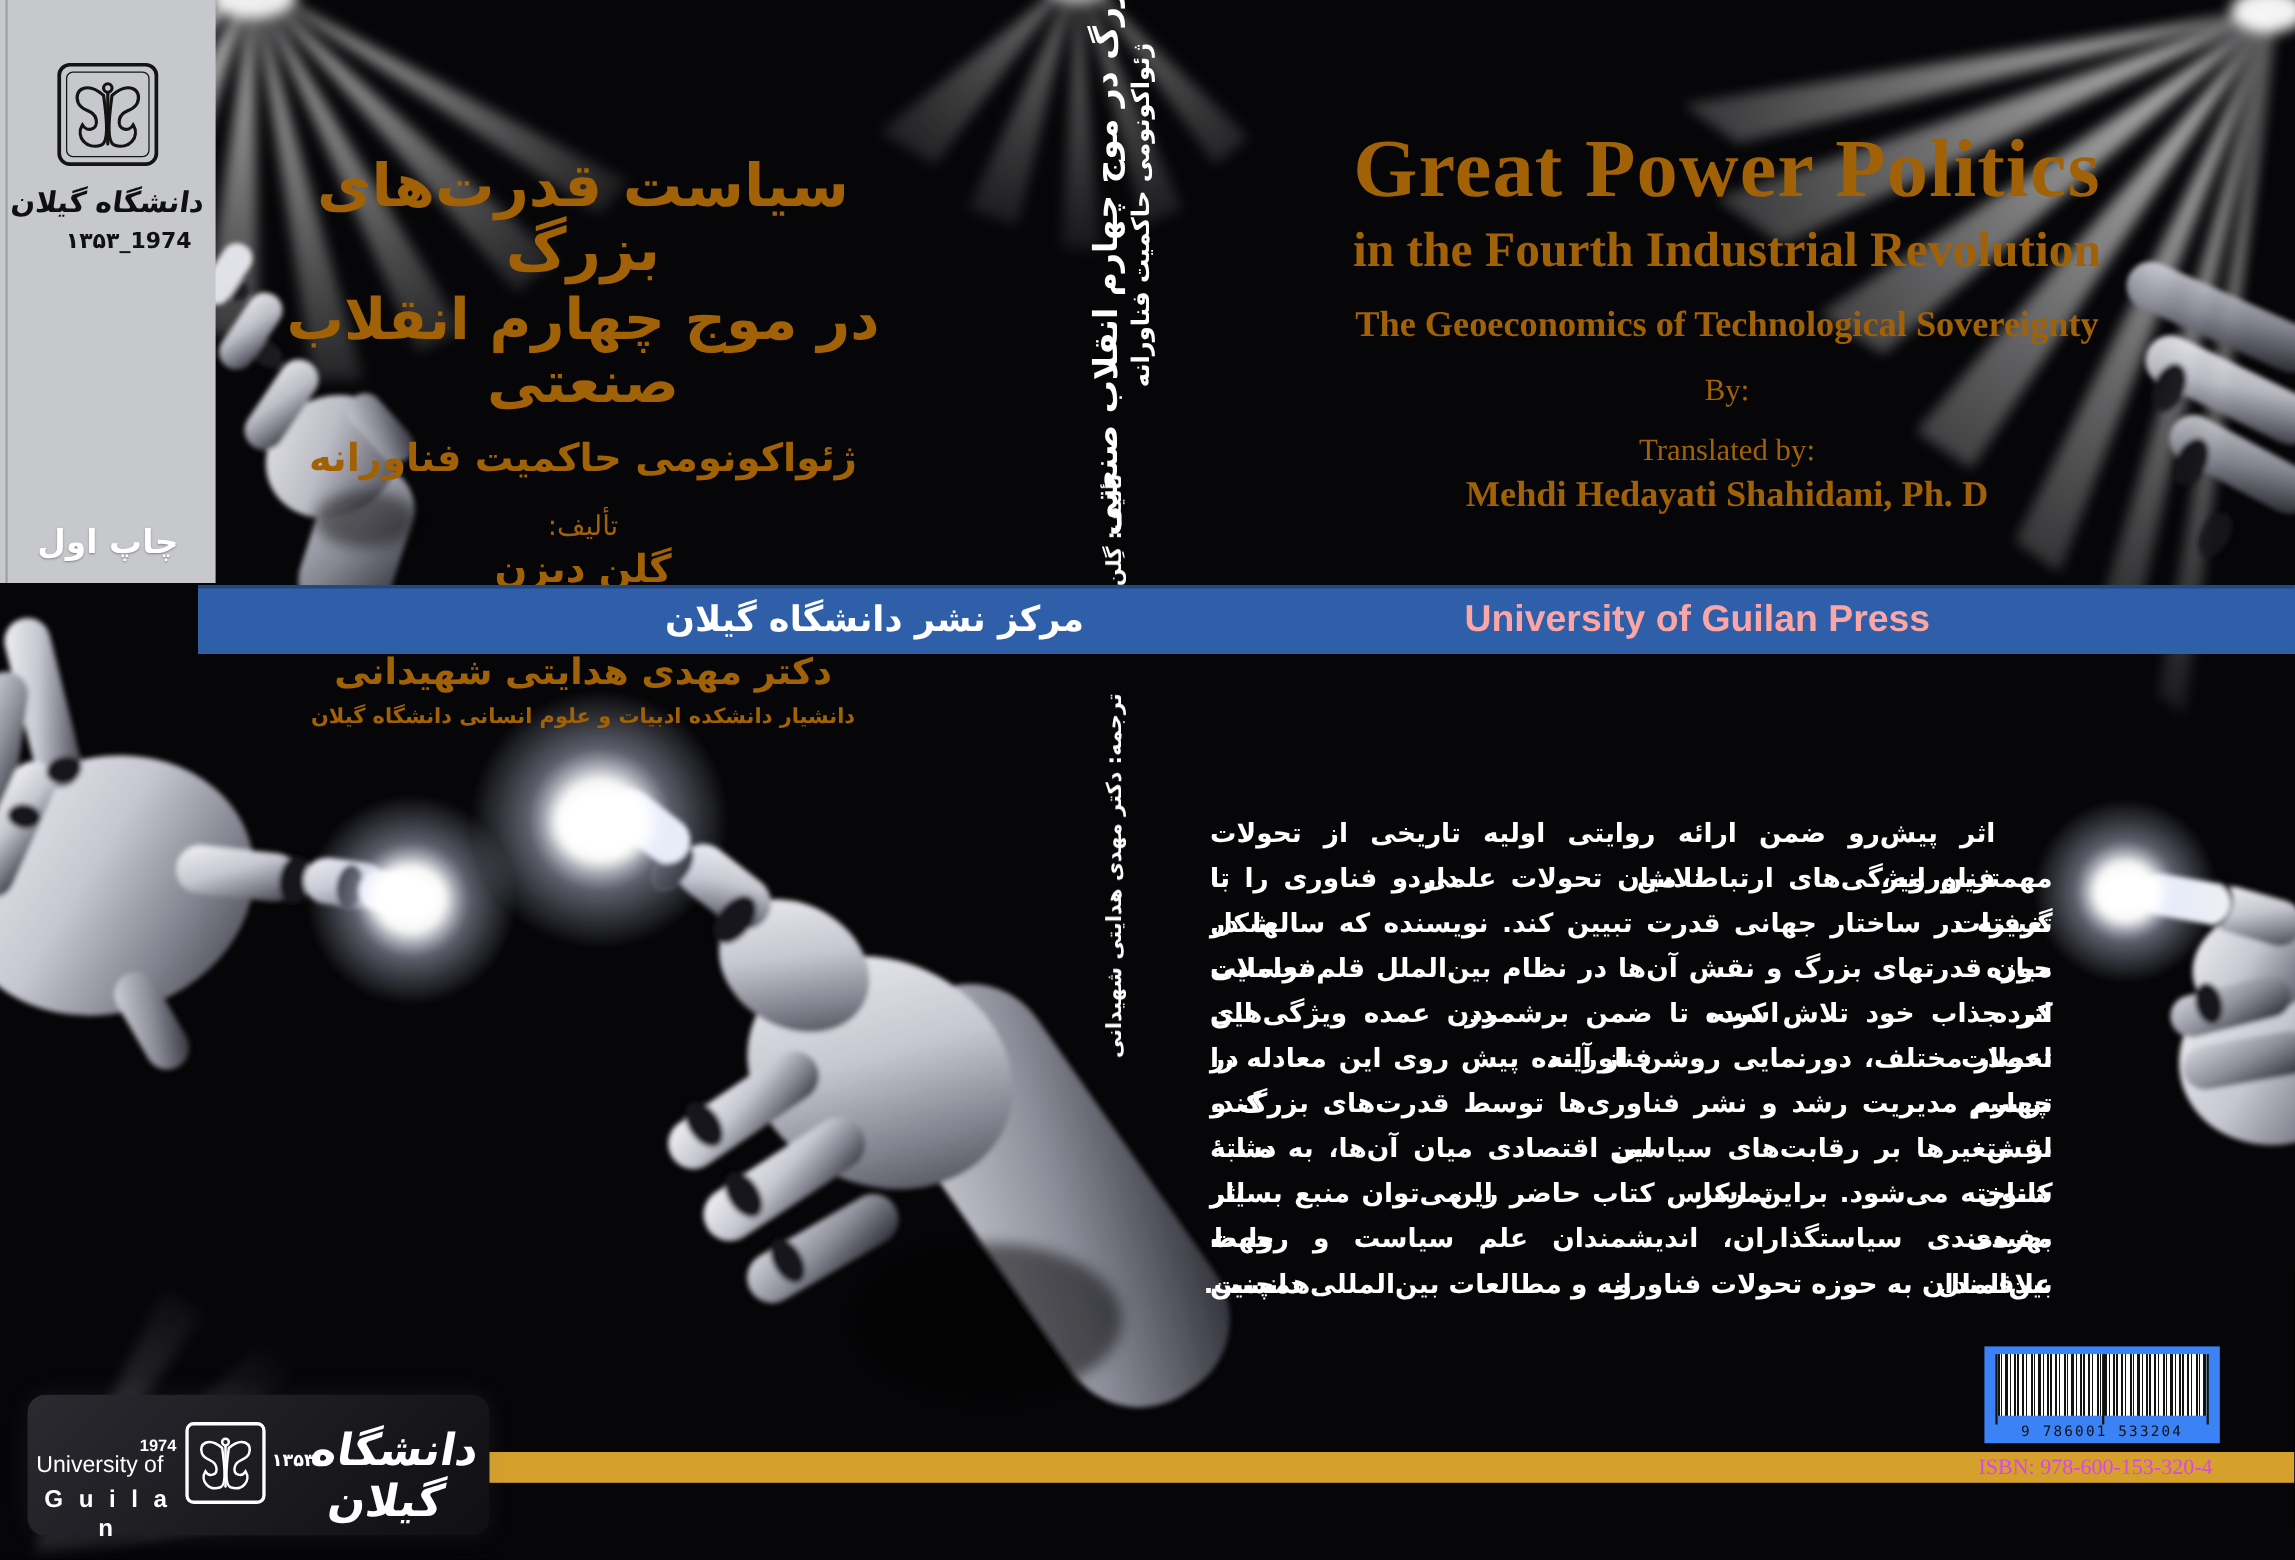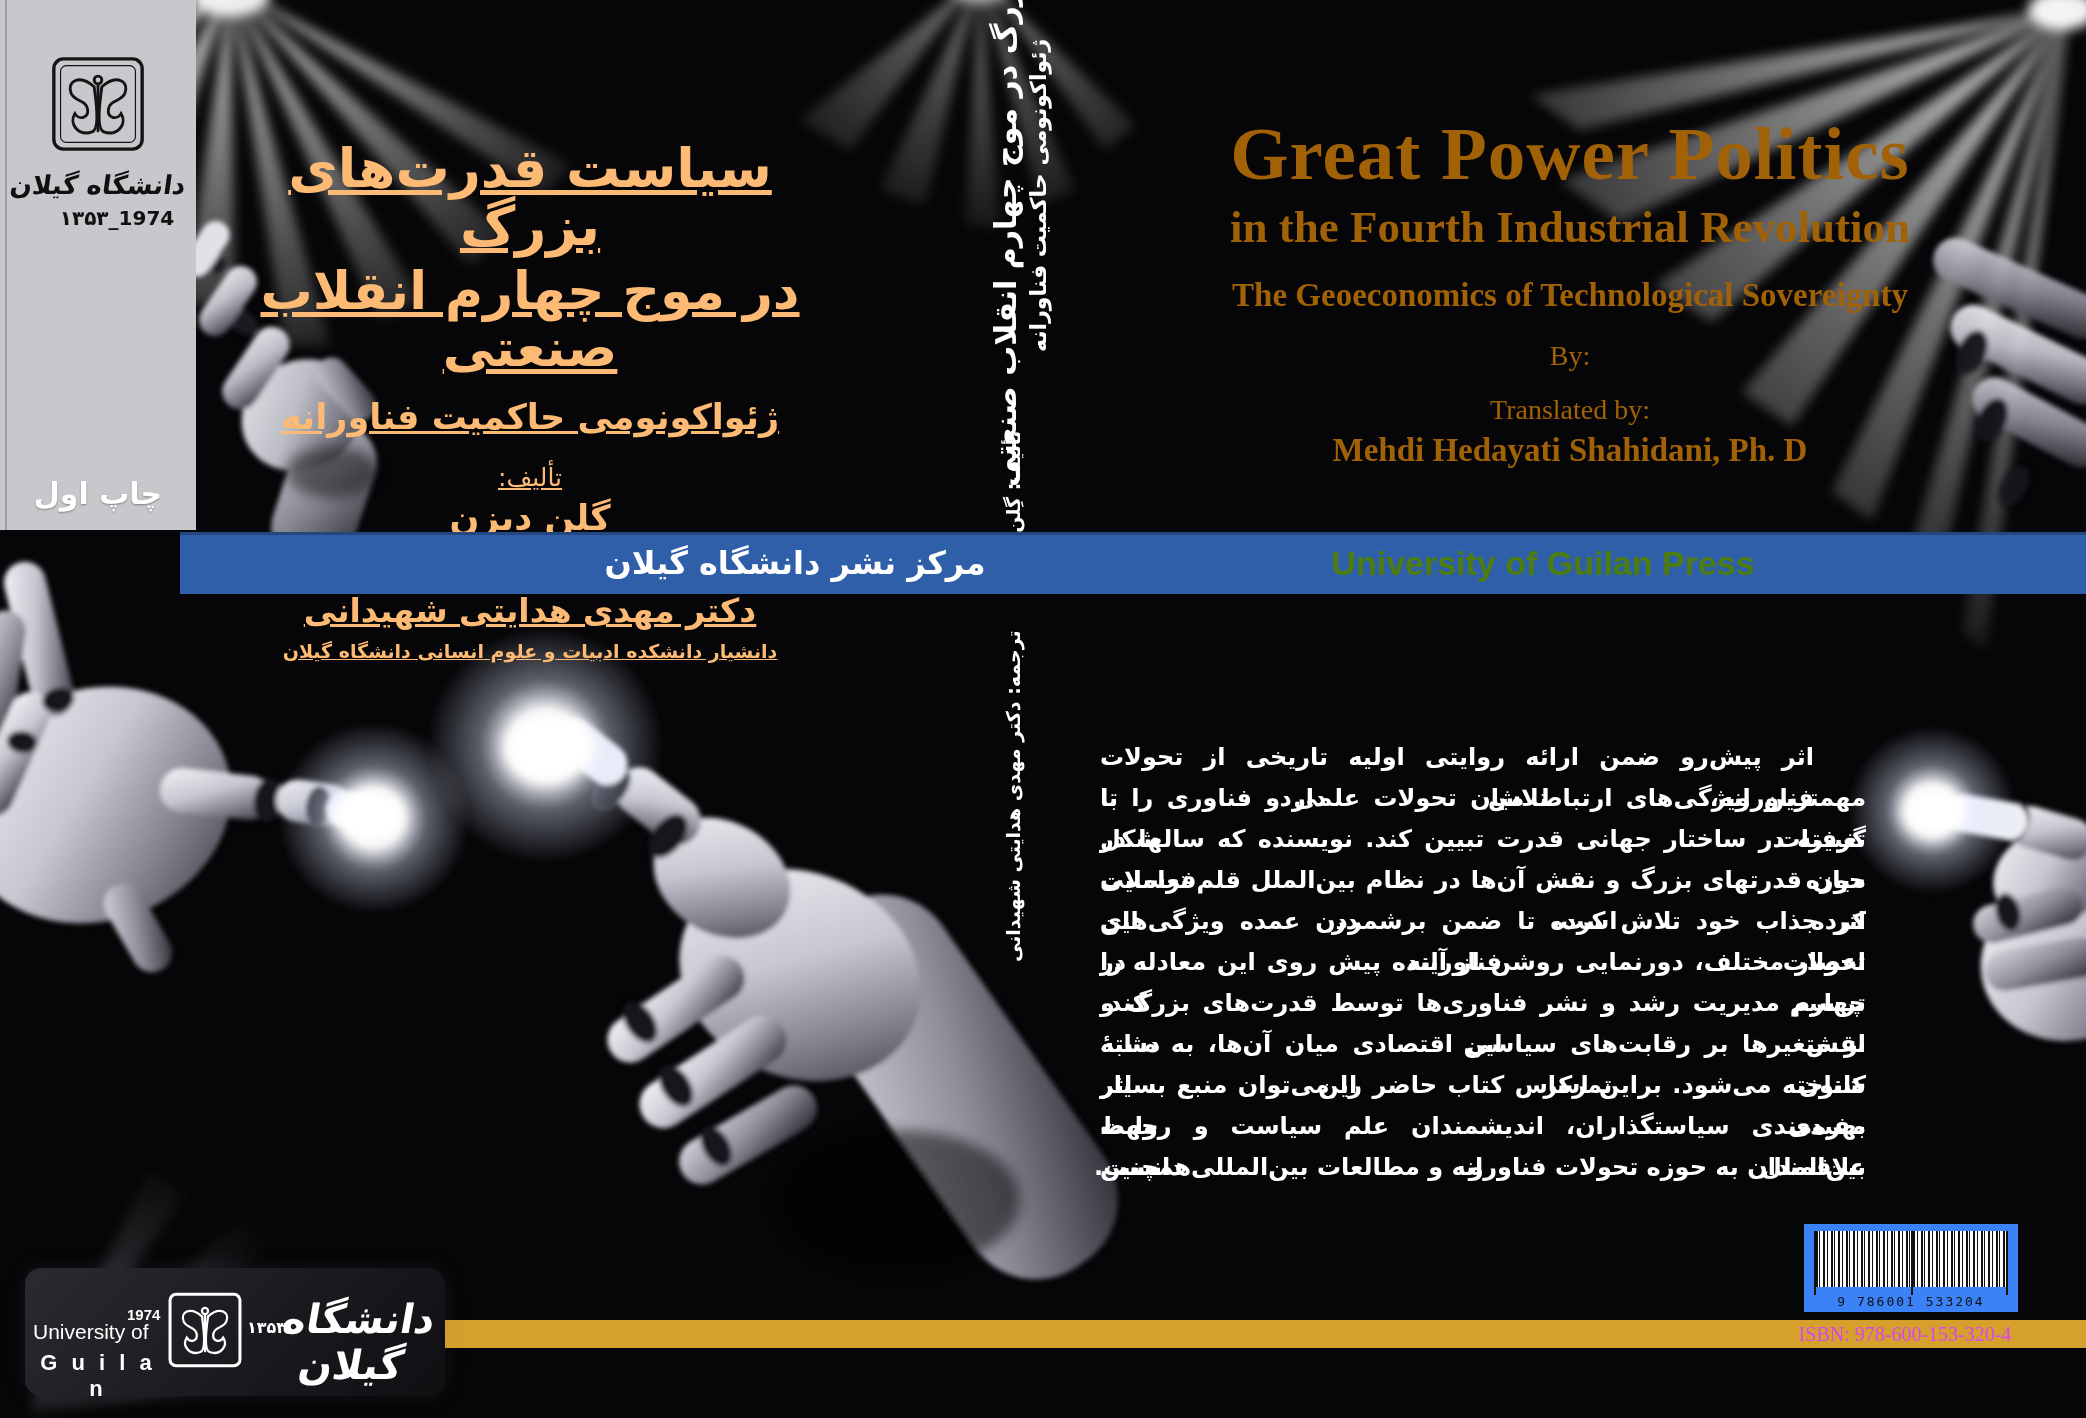--- a/index.html
+++ b/index.html
@@ -12,21 +12,21 @@
   .flap{left:0;top:0;width:196px;height:530px;background:#c7c8cb;z-index:4;}
   .flap-edge{left:5px;top:0;width:2px;height:530px;background:#8e8e93;opacity:.7;}
   .flap-logo-box{left:50px;top:54px;width:96px;height:100px;color:#141414;}
   .flap-callig{left:0;top:170px;width:196px;text-align:center;color:#101010;
       font-size:26px;font-weight:bold;transform:skewX(-8deg);direction:rtl;}
   .flap-years{left:0;top:206px;width:196px;text-align:center;color:#101010;
       font-size:20px;font-weight:bold;letter-spacing:1px;}
   .flap-edition{left:0;top:476px;width:196px;text-align:center;color:#fff;
       font-size:30px;font-weight:bold;direction:rtl;text-shadow:0 1px 2px rgba(0,0,0,.35);}
   
-  .bc-col{left:210px;top:140px;width:640px;text-align:center;color:#fdba74;direction:rtl;z-index:3;text-decoration:underline;}
+  .bc-col{left:210px;top:140px;width:640px;text-align:center;color:#a16207;direction:rtl;z-index:3;}
   .bc-title1{font-size:54px;font-weight:bold;line-height:1.08;}
   .bc-title2{font-size:52px;font-weight:bold;line-height:1.1;margin-top:6px;}
   .bc-sub{font-size:35px;font-weight:bold;margin-top:20px;}
   .bc-lab{font-size:25px;margin-top:26px;}
   .bc-author{font-size:35px;font-weight:bold;margin-top:6px;}
   .bc-lab2{font-size:25px;margin-top:18px;}
   .bc-transl{font-size:33px;font-weight:bold;margin-top:6px;}
   .bc-affil{font-size:19px;font-weight:bold;margin-top:10px;}
   
   .spine-rot{position:absolute;white-space:nowrap;direction:rtl;color:#fff;
@@ -43,21 +43,21 @@
   .fc-tag{font-size:33px;font-weight:bold;margin-top:24px;}
   .fc-by{font-size:28px;margin-top:26px;}
   .fc-author{font-size:33px;font-weight:bold;margin-top:4px;}
   .fc-trlab{font-size:28px;margin-top:22px;}
   .fc-transl{font-size:33px;font-weight:bold;margin-top:6px;}
   
   .band{left:180px;top:532px;width:1906px;height:62px;background:#2f5fa9;
       border-top:3px solid #24477f;box-sizing:border-box;z-index:4;}
   .band-fa{left:795px;top:563px;transform:translate(-50%,-50%);color:#fff;
       font-size:32px;font-weight:bold;direction:rtl;white-space:nowrap;z-index:5;}
-  .band-en{left:1543px;top:563px;transform:translate(-50%,-50%);color:#4d7c0f;
+  .band-en{left:1543px;top:563px;transform:translate(-50%,-50%);color:#fca5a5;
       font-family:"Liberation Sans",sans-serif;font-size:34px;font-weight:bold;
       white-space:nowrap;z-index:5;}
   
   .blurb{left:1100px;top:737px;width:766px;direction:rtl;color:#fff;z-index:3;}
   .blurb div{height:41px;line-height:41px;font-size:24px;font-weight:bold;
       text-align:right;white-space:nowrap;}
   .blurb div.just{white-space:normal;text-align:justify;text-align-last:justify;}
   .blurb div.indent{padding-right:52px;box-sizing:border-box;}
   
   .gold{left:427px;top:1320px;width:1659px;height:28px;background:#d6a02c;z-index:4;}

